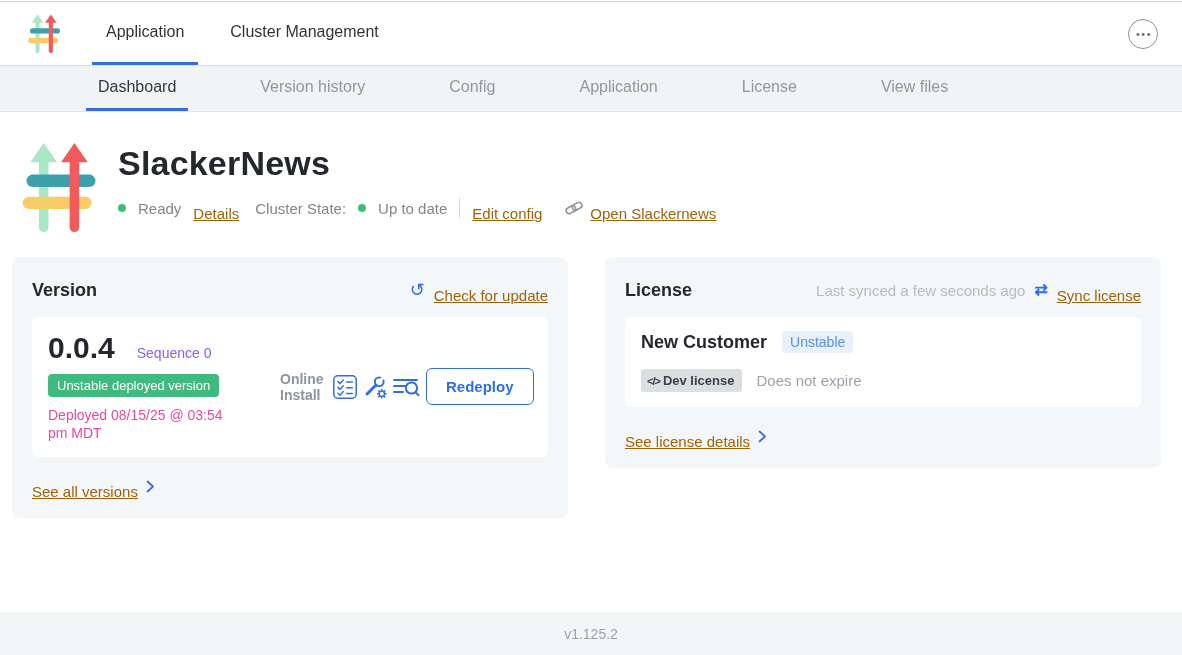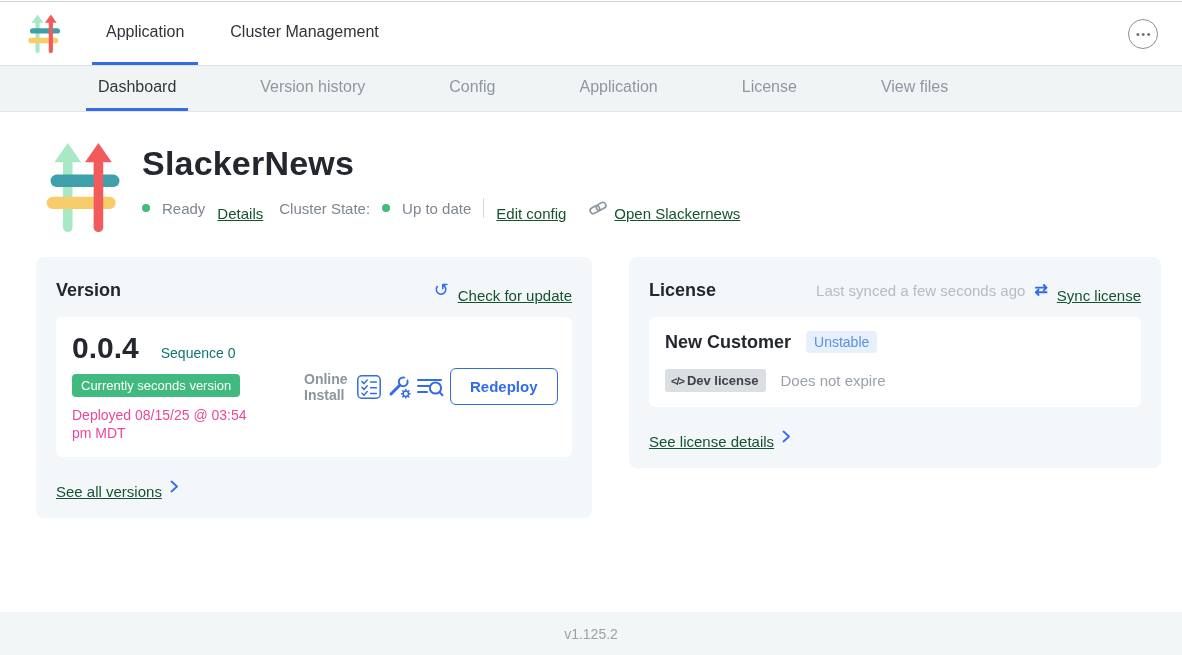--- a/index.html
+++ b/index.html
@@ -27,48 +27,48 @@
     background:#fff; }
 
   
   .subnav { height:46px; background:#f0f4f5; border-bottom:1px solid #e2e6e8;
     display:flex; padding-left:56px; flex:0 0 auto; }
   .sub-tab { display:flex; align-items:center; margin:0 30px; padding:0 12px;
     font-size:16px; color:#8e98a0; border-bottom:3px solid transparent; cursor:pointer; }
   .sub-tab.active { color:#33373c; border-bottom-color:#326de6; }
 
   
-  .main { flex:1; background:#fff;padding-left:24px; }
+  .main { flex:1; background:#fff; }
   .hero { display:flex; padding:30px 20px 0 22px; }
   .hero-text { margin-left:18px; padding-top:2px; }
   .app-title { font-size:34px; font-weight:bold; color:#24282e; letter-spacing:.2px; }
   .status-row { display:flex; align-items:center; margin-top:11px; font-size:15px;
     color:#7e868e; }
   .status-row > * { margin-right:12px; }
   .dot { width:8px; height:8px; border-radius:50%; background:#44bb77; flex:0 0 auto; }
-  .link { color:#14532d; text-decoration:underline; cursor:pointer;margin-top:11px; }
+  .link { color:#a16207; text-decoration:underline; cursor:pointer;margin-top:11px; }
   .vdivider { width:1px; height:20px; background:#d6dadd; }
   .open-link { display:flex; align-items:center; gap:6px; }
 
   
   .cards { display:flex; gap:37px; padding:23px 21px 0 12px; align-items:flex-start; }
   .card { width:556px; background:#f3f7f9; border-radius:8px; padding:19px 20px 18px; }
   .card-head { display:flex; align-items:center; }
   .card-title { font-size:18px; font-weight:bold; color:#24282e; }
   .head-right { margin-left:auto; display:flex; align-items:center; gap:9px; font-size:15px; }
   .refresh-glyph { color:#326de6; font-size:18px; line-height:1; cursor:pointer; }
   .sync-glyph { color:#326de6; font-size:16px; line-height:1; font-weight:bold; cursor:pointer; }
   .muted { color:#b5bcc2; }
   .inner { background:#fff; border-radius:6px; margin-top:13px; padding:14px 16px 15px; }
 
   .ver-flex { display:flex; }
   .ver-left { width:232px; flex:0 0 auto; }
   .ver-row { display:flex; align-items:baseline;gap:10px; }
   .ver-num { font-size:30px; font-weight:bold; color:#24282e; }
-  .ver-seq { margin-left:12px; font-size:14px; color:#0f766e; }
+  .ver-seq { margin-left:12px; font-size:14px; color:#8b5cf6; }
   .deployed-badge { display:inline-block; margin-top:9px; background:#41ba7f; color:#fff;
     font-size:13px; padding:4px 9px; border-radius:4px; }
   .deployed-at { margin-top:9px; font-size:14px; color:#ec4899; line-height:1.3; width:194px; }
   .ver-right { flex:1; display:flex; align-items:center; align-self:center; gap:4px; }
   .install-type { font-size:14px; font-weight:bold; color:#8d959c; line-height:1.15; width:48px; }
   .icon-btn { display:flex; align-items:center; cursor:pointer; }
   .redeploy-btn { margin-left:2px; background:#fff; border:1px solid #326de6; color:#326de6;
     font-weight:bold; font-size:15px; padding:9px 19px; border-radius:6px; cursor:pointer;
     font-family:inherit; }
   .card-footer-link { margin-top:15px; display:flex; align-items:center; gap:8px; font-size:15px; }
@@ -167,21 +167,21 @@
           <span class="link">Check for update</span>
         </span>
       </div>
 
       <div class="inner ver-flex">
         <div class="ver-left">
           <div class="ver-row">
             <span class="ver-num">0.0.4</span>
             <span class="ver-seq">Sequence 0</span>
           </div>
-          <span class="deployed-badge">Currently seconds version</span>
+          <span class="deployed-badge">Unstable deployed version</span>
           <div class="deployed-at">Deployed 08/15/25 @ 03:54 pm MDT</div>
         </div>
         <div class="ver-right">
           <span class="install-type">Online Install</span>
           <span class="icon-btn">
             <svg width="26" height="26" viewBox="0 0 26 26" fill="none" stroke="#326de6" stroke-width="1.5" stroke-linecap="round" stroke-linejoin="round">
               <rect x="1.8" y="1.8" width="22.4" height="22.4" rx="4"></rect>
               <path d="M6 7.6 l2 2 l3.2 -3.6"></path>
                 <line x1="14.6" y1="8" x2="20.4" y2="8"></line>
               <path d="M6 13.4 l2 2 l3.2 -3.6"></path>

